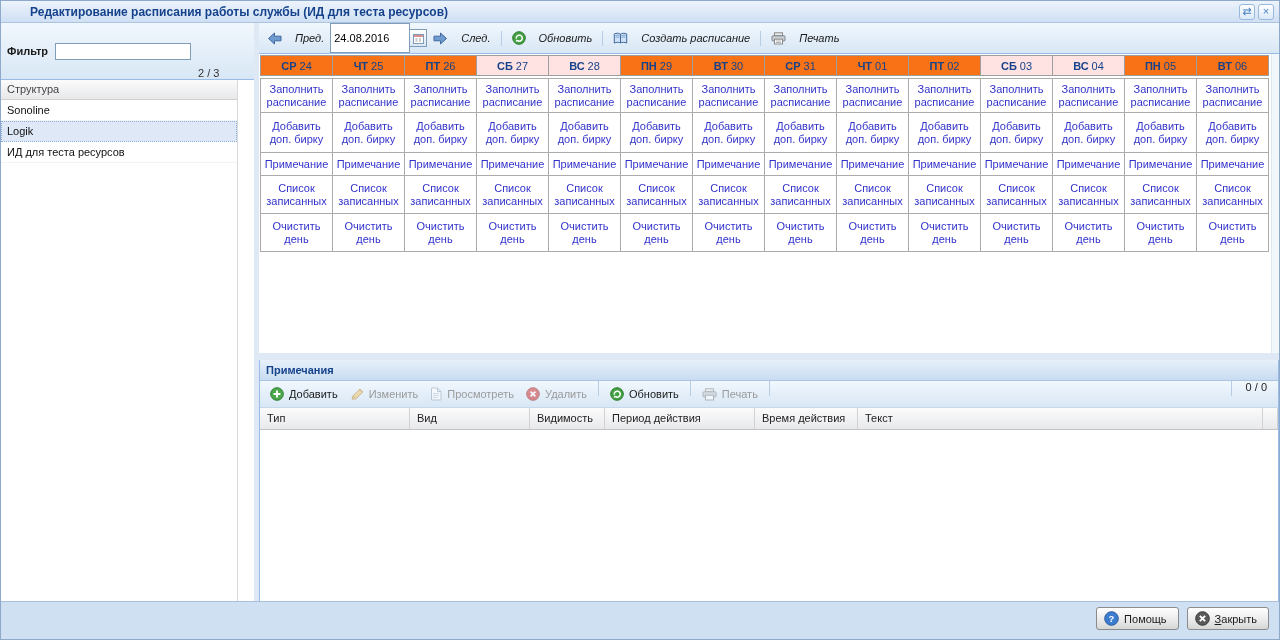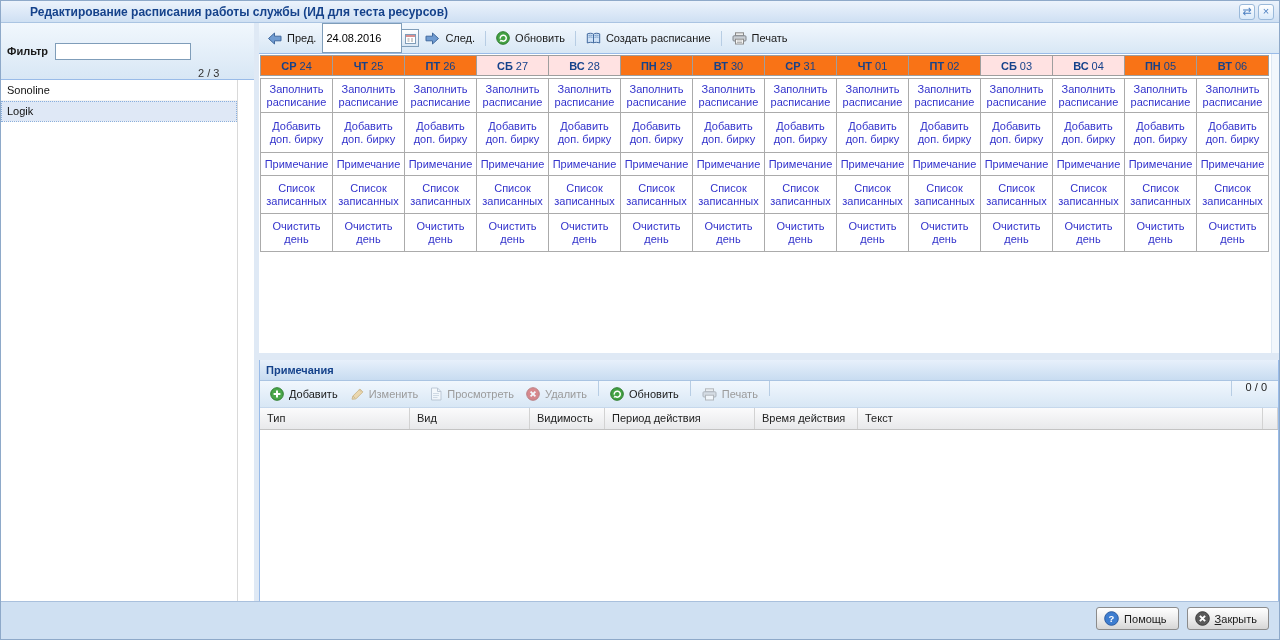--- a/index.html
+++ b/index.html
@@ -36,21 +36,21 @@
   .tree-item { height:21px; line-height:21px; padding:0 6px; color:#111; cursor:pointer; border-bottom:1px solid #f3f3f3; }
   .tree-item.selected { background:#dfe8f6; outline:1px dotted #88aede; outline-offset:-1px; }
 
   
   .vsplit { flex:0 0 5px; background:#dfe9f5; cursor:col-resize; }
 
   
   .main { flex:1; display:flex; flex-direction:column; min-width:0; min-height:0; }
   .nav-toolbar { flex:0 0 24px; display:flex; align-items:center; gap:3px; padding:0 5px;
     background:linear-gradient(#f1f7fd,#d8e7f5); border-bottom:1px solid #99bbe8; color:#1a1a1a; }
-  .tb-item { display:flex; align-items:center; gap:5px; padding:1px 3px; cursor:pointer; white-space:nowrap; }
+  .tb-item { display:flex; align-items:center; gap:13px; padding:1px 3px; cursor:pointer; white-space:nowrap;font-style:italic; }
   .tb-sep { width:1px; height:15px; background:#b7cde4; margin:0 4px; }
   .date-wrap { display:flex; align-items:center; }
   .date-input { width:80px; height:30px; border:1px solid #7f9db9; font:11px "Liberation Sans",sans-serif; padding:0 3px; background:#fff; }
   .date-trigger { width:17px; height:18px; border:1px solid #7f9db9; border-left:0;
     background:linear-gradient(#ffffff,#dcе8f4,#d9e6f3); background:linear-gradient(#ffffff,#d9e6f3);
     display:flex; align-items:center; justify-content:center; cursor:pointer; }
 
   
   .cal-area { flex:0 0 299px; background:#fff; position:relative; overflow:hidden; padding:1px 0 0 1px; }
   .cal-scroll { position:absolute; top:0; right:0; bottom:0; width:8px; background:#f2f7fc; border-left:1px solid #dde8f3; }
@@ -111,23 +111,25 @@
   <div class="content">
 
     <div class="left">
       <div class="filter-bar">
         <span class="filter-label">Фильтр</span>
         <input class="filter-input" value="" style="">
         <span class="counter-l">2 / 3</span>
       </div>
       <div class="tree-outer">
         <div class="tree-inner">
+          <div class="tree-header">Структура</div>
           <div id="tree-items">
               <div class="tree-item">Sonoline</div>
               <div class="tree-item selected">Logik</div>
+              <div class="tree-item">ИД для теста ресурсов</div>
             </div>
         </div>
       </div>
     </div>
 
     <div class="vsplit"></div>
 
     <div class="main">
       <div class="nav-toolbar">
         <span class="tb-item">

